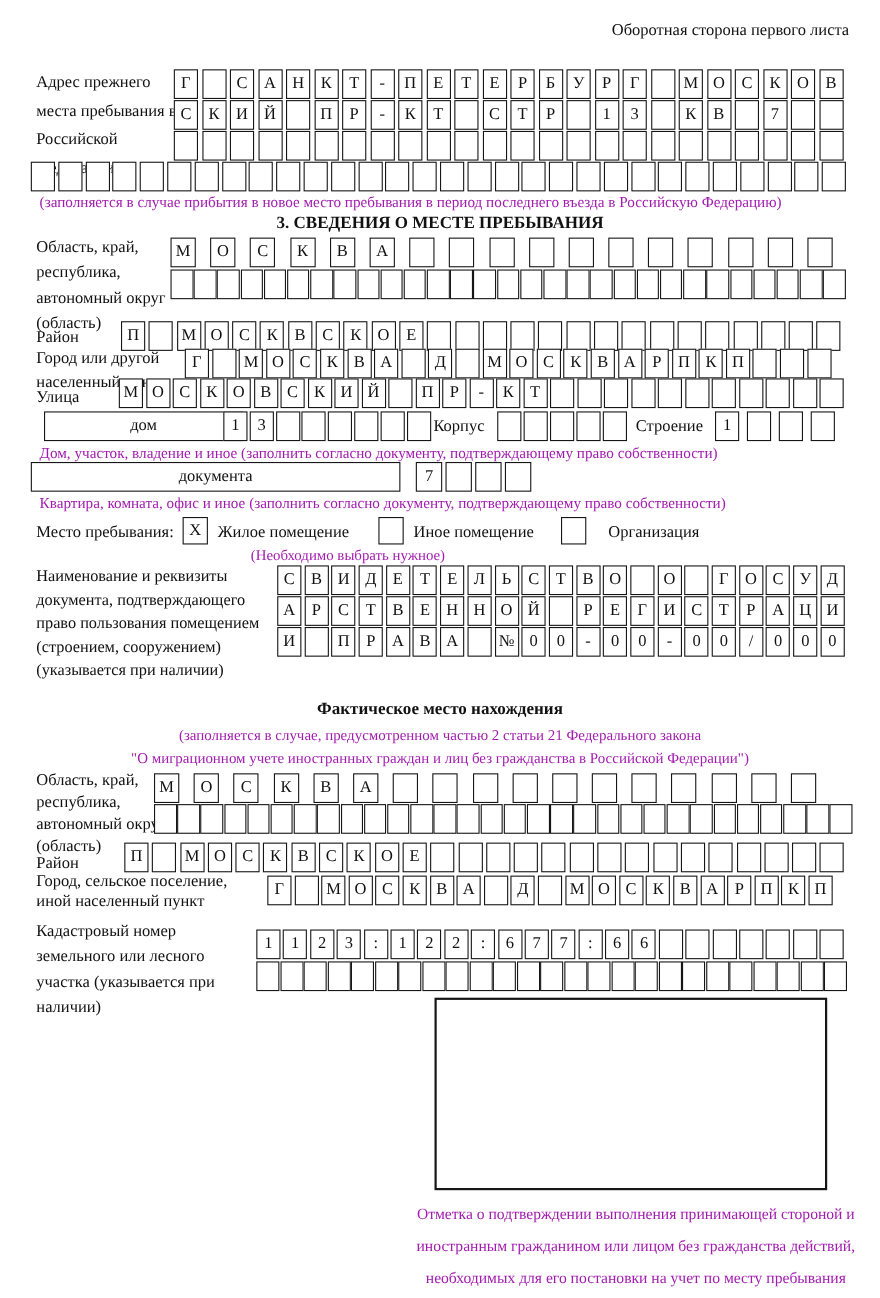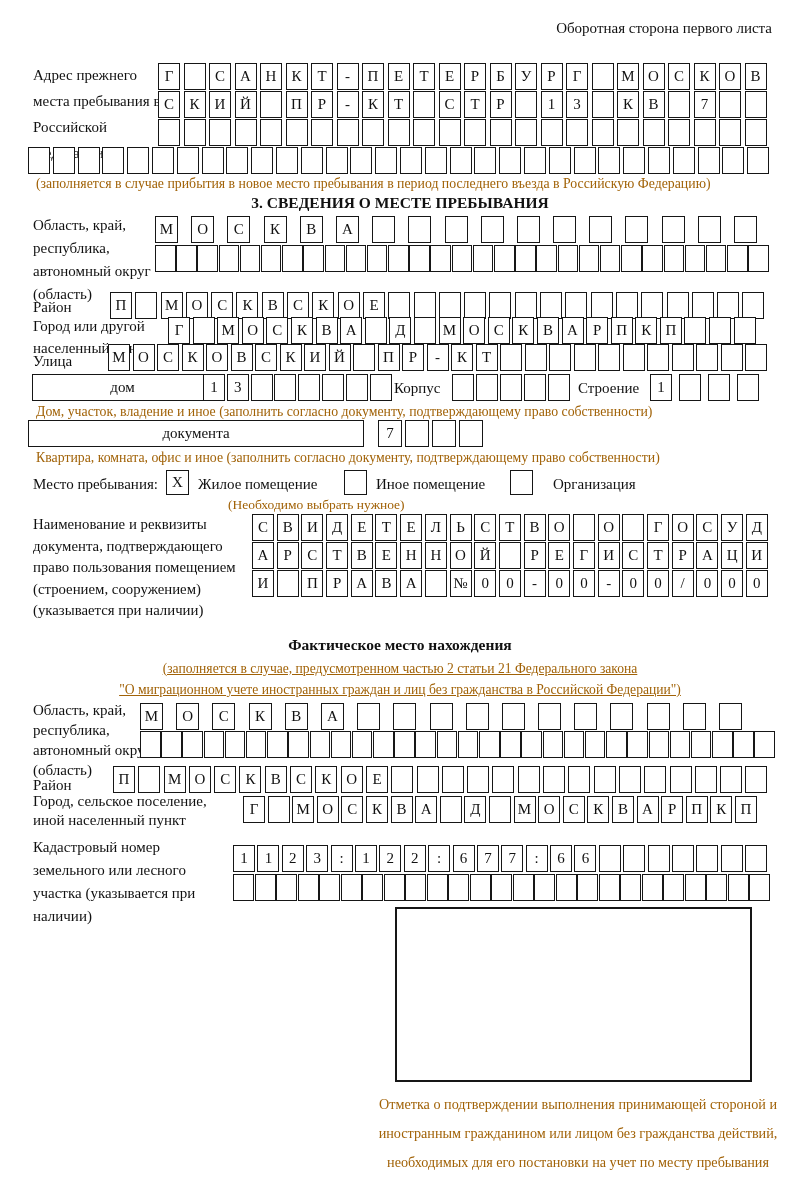--- a/index.html
+++ b/index.html
@@ -5,24 +5,24 @@
   html,body{margin:0;padding:0;background:#fff;}
   .page{
     position:relative;width:800px;height:1180px;background:#ffffff;
     font-family:"Liberation Serif","DejaVu Serif",serif;color:#111;
     overflow:hidden;
   }
   .abs{position:absolute;}
   .lbl{font-size:15px;line-height:26px;color:#111;}
   .lbl.tight{line-height:20px;}
   .lbl.mid{line-height:21.5px;}
-  .cap{font-size:13.8px;color:#a16207;white-space:nowrap;}
+  .cap{font-size:13.8px;color:#a21caf;white-space:nowrap;}
   .cap.wrap{white-space:normal;}
   .title{font-size:15.5px;font-weight:bold;text-align:center;width:800px;}
-  .center{text-align:center;width:800px;left:0;text-decoration:underline;}
+  .center{text-align:center;width:800px;left:0;}
   .boxrow{position:absolute;display:flex;gap:var(--gap,3px);}
   .cell{
     flex:0 0 auto;width:var(--bw,21px);height:27px;box-sizing:border-box;
     border:1.8px solid #161616;display:flex;align-items:center;justify-content:center;
     font-size:15px;background:#fff;
   }
   .wide-box{
     box-sizing:border-box;border:1.8px solid #161616;height:27px;
     display:flex;align-items:center;justify-content:center;font-size:15px;background:#fff;
   }
@@ -290,21 +290,21 @@
       <span class="cell"></span>
       <span class="cell"></span>
       <span class="cell"></span>
       <span class="cell"></span>
       <span class="cell"></span>
       <span class="cell"></span>
       <span class="cell"></span>
       <span class="cell"></span>
     </div>
 
-  <div class="abs wide-box" style="left:32px;top:374px;width:181px;">дом</div>
+  <div class="abs wide-box" style="left:40px;top:374px;width:181px;">дом</div>
   <div class="boxrow" style="left:203px;top:374px;--bw:22px;--gap:1.8px;">
       <span class="cell">1</span>
       <span class="cell">3</span>
       <span class="cell"></span>
       <span class="cell"></span>
       <span class="cell"></span>
       <span class="cell"></span>
       <span class="cell"></span>
       <span class="cell"></span>
     </div>

